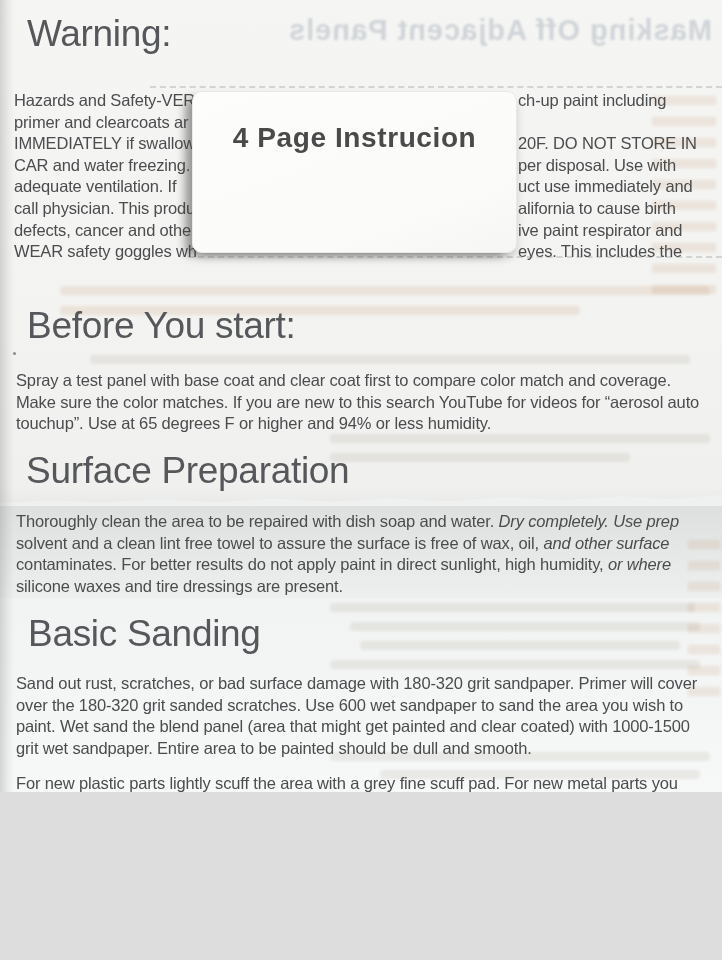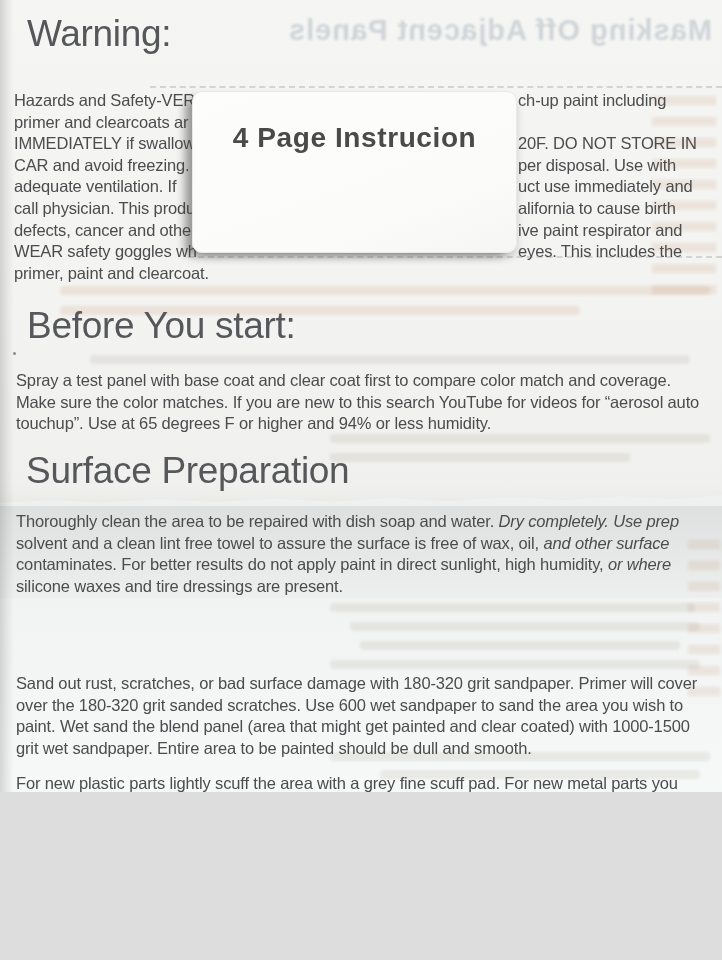--- a/index.html
+++ b/index.html
@@ -95,35 +95,35 @@
 
   <div class="perf perf1"></div>
   <div class="perf perf2"></div>
 
   <div class="h1" style="left:27px;top:14px;">Warning:</div>
 
   <div class="body-text warn-lines">
     <div class="wline"><span>Hazards and Safety-VERY</span><span class="wr">ch-up paint including</span></div>
     <div class="wline"><span>primer and clearcoats ar</span></div>
     <div class="wline"><span>IMMEDIATELY if swallow</span><span class="wr">20F. DO NOT STORE IN</span></div>
-    <div class="wline"><span>CAR and avoid freezing.</span><span class="wr">per disposal. Use with</span></div>
+    <div class="wline"><span>CAR and water freezing.</span><span class="wr">per disposal. Use with</span></div>
     <div class="wline"><span>adequate ventilation. If</span><span class="wr">uct use immediately and</span></div>
     <div class="wline"><span>call physician. This produ</span><span class="wr">alifornia to cause birth</span></div>
     <div class="wline"><span>defects, cancer and othe</span><span class="wr">ive paint respirator and</span></div>
     <div class="wline"><span>WEAR safety goggles wh</span><span class="wr">eyes. This includes the</span></div>
-    <div class="wline"><span>primer, paint and clearcoat.</span><span class="wr"></span></div>
   </div>
 
   <div class="h1" style="left:27px;top:306px;">Before You start:</div>
   <div class="dot"></div>
   <div class="body-text" style="left:16px;top:370px;width:692px;">Spray a test panel with base coat and clear coat first to compare color match and coverage. Make sure the color matches.  If you are new to this search YouTube for videos for “aerosol auto touchup”.  Use at 65 degrees F or higher and 94% or less humidity.</div>
 
   <div class="h1" style="left:26px;top:451px;">Surface Preparation</div>
   <div class="body-text" style="left:16px;top:511px;width:692px;"><span>Thoroughly clean the area to be repaired with dish soap and water.  </span><span class="em">Dry completely. Use prep </span><span>solvent and a clean lint free towel to assure the surface is free of wax, oil, </span><span class="em">and other surface </span><span>contaminates. For better results do not apply paint in direct sunlight, high humidity, </span><span class="em">or where </span><span>silicone waxes and tire dressings are present.</span></div>
 
+  <div class="h1" style="left:28px;top:614px;">Basic Sanding</div>
   <div class="body-text" style="left:16px;top:673px;width:692px;">Sand out rust, scratches, or bad surface damage with 180-320 grit sandpaper. Primer will cover over the 180-320 grit sanded scratches. Use 600 wet sandpaper to sand the area you wish to paint. Wet sand the blend panel (area that might get painted and clear coated) with 1000-1500 grit wet sandpaper. Entire area to be painted should be dull and smooth.</div>
   <div class="body-text" style="left:16px;top:773px;width:692px;">For new plastic parts lightly scuff the area with a grey fine scuff pad. For new metal parts you may lightly use a (medium) scuff pad for top coating with solid colors or (fine) scuff pad for metallic and pearls.</div>
 
   <div class="sticker">
     <div class="sticker-line sticker-line1">4 Page Instrucion</div>
   </div>
 
   <div class="bottom-fade"></div>
 </div>
 

